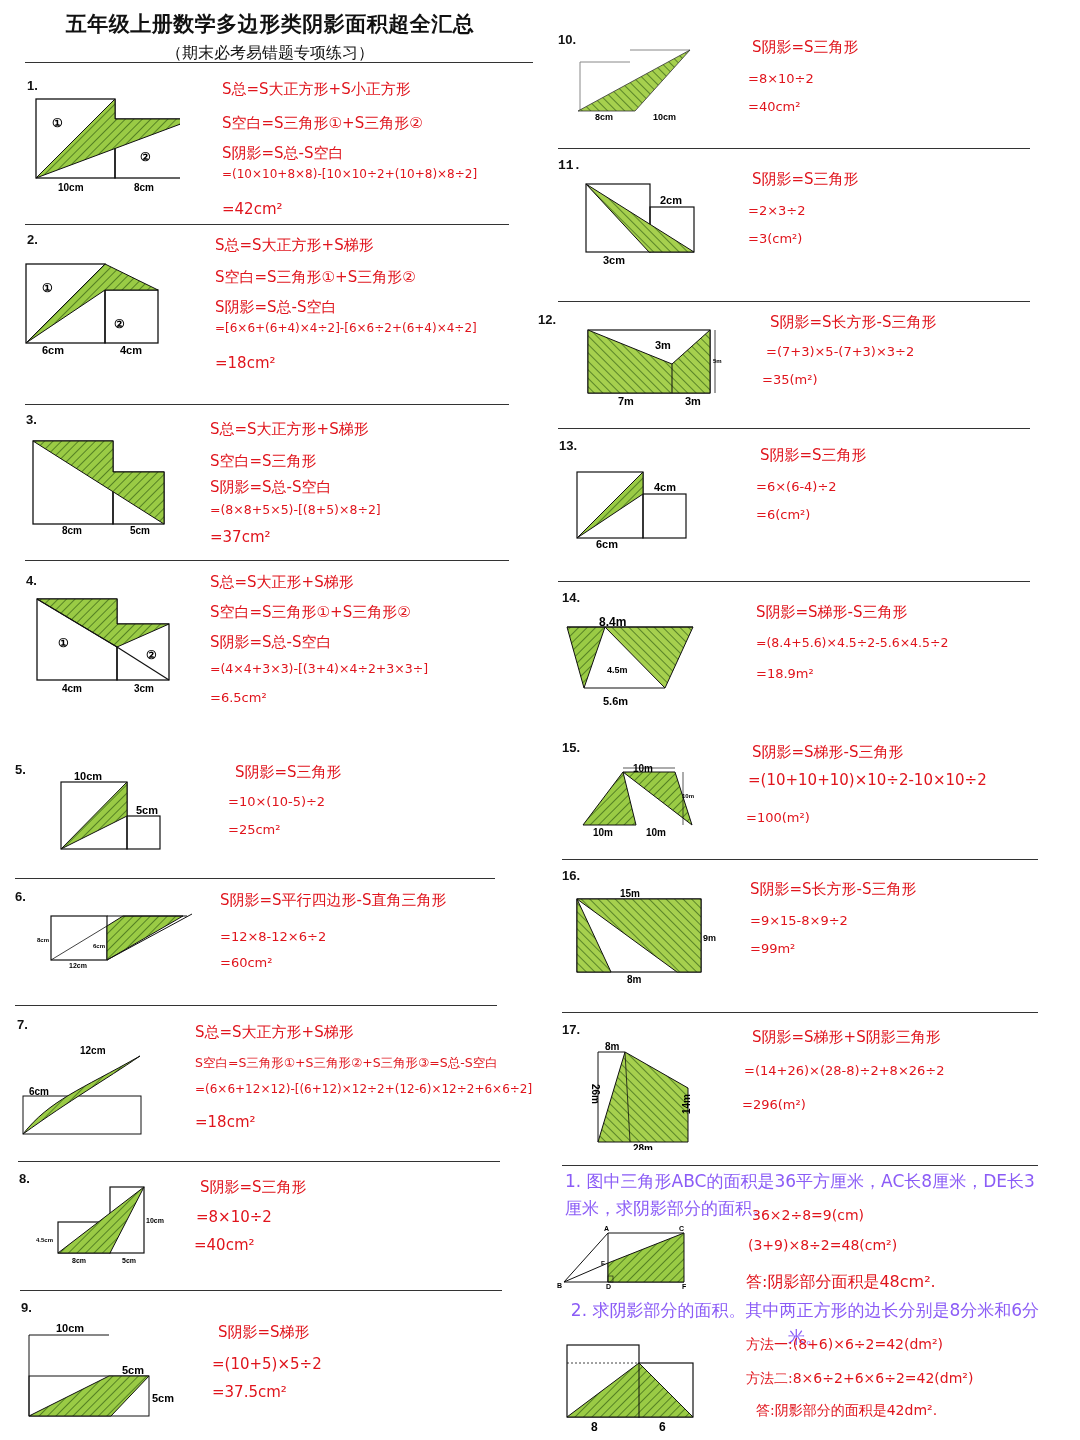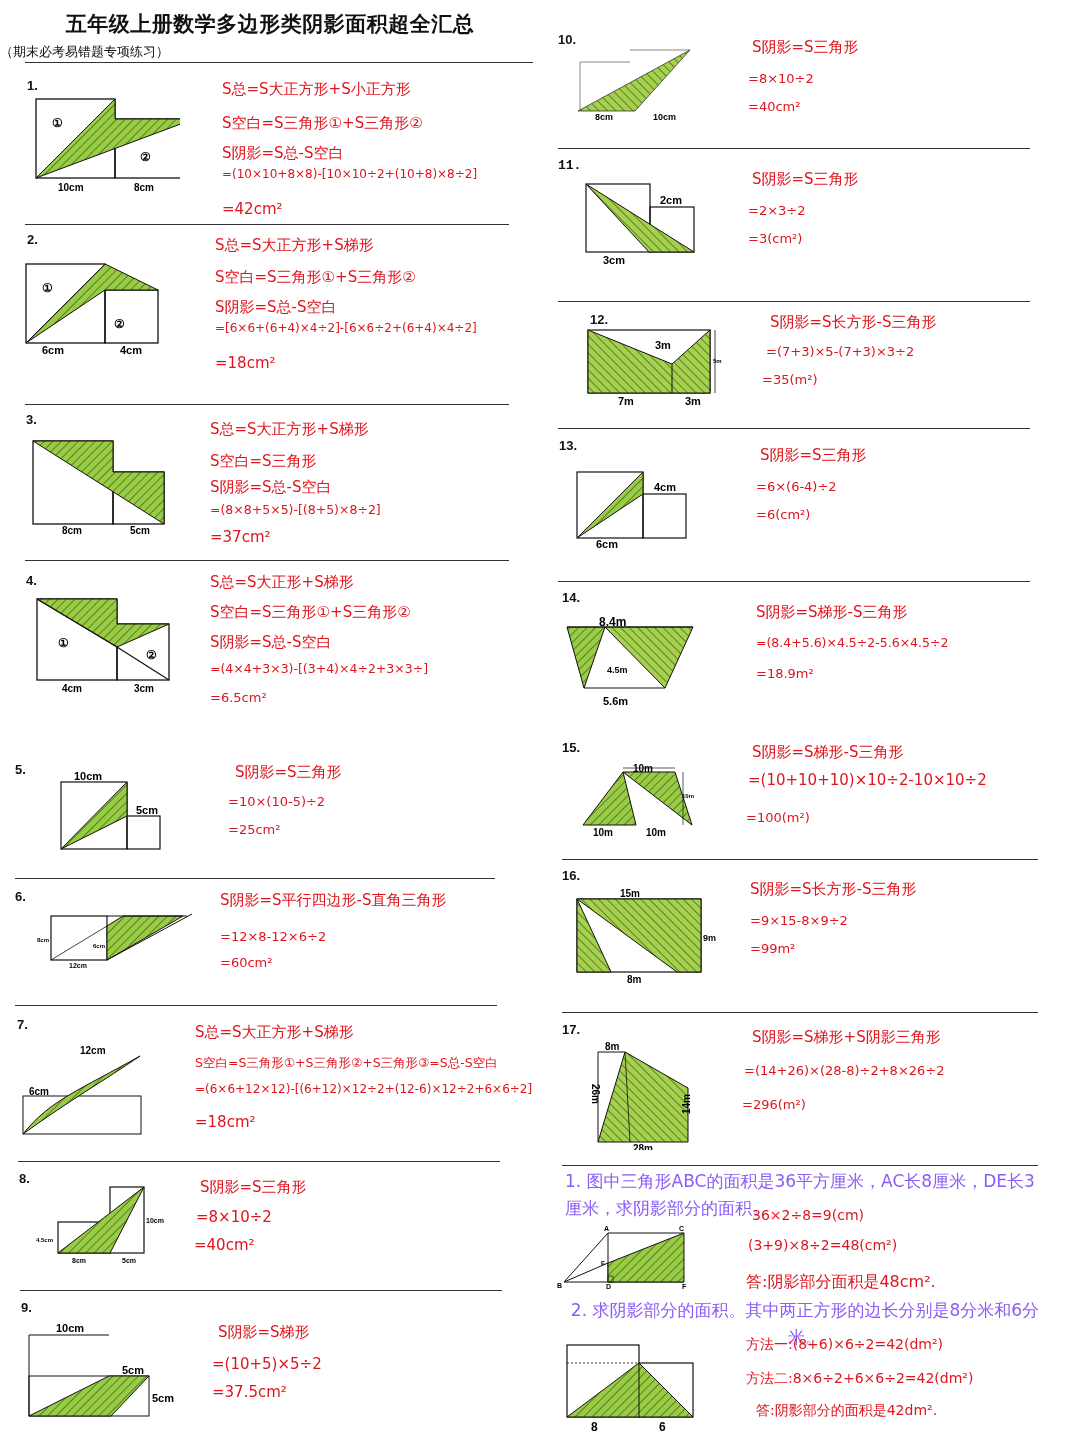--- a/index.html
+++ b/index.html
@@ -1,19 +1,19 @@
 <!DOCTYPE html>
 <html><head>
 <meta charset="utf-8">
 <style>
   html, body { margin:0; padding:0; }
   body { width:1080px; height:1440px; background:#ffffff; position:relative; overflow:hidden;
          font-family:"DejaVu Sans", sans-serif; color:#111; }
   .title { position:absolute; left:0; width:540px; top:10px; text-align:center; font-size:21px; font-weight:bold; letter-spacing:0.5px; }
-  .subtitle { position:absolute; left:0; width:540px; top:43px; text-align:left; font-size:13px; }
+  .subtitle { position:absolute; left:0; width:540px; top:43px; text-align:center; font-size:16px; }
   .rule { position:absolute; height:1px; background:#333; }
   .num { position:absolute; font-size:13px; font-weight:bold; font-family:"Liberation Sans", sans-serif; }
   .sol { position:absolute; color:#e0141c; font-family:"DejaVu Sans", sans-serif; font-size:15px; line-height:1; }
   .sol div { position:absolute; white-space:nowrap; }
   .fig { position:absolute; }
   .qtext { position:absolute; font-size:17px; font-family:"DejaVu Sans", sans-serif; line-height:27px; color:#8b5cf6; }
   svg text { font-family:"Liberation Sans", sans-serif; font-weight:bold; }
 </style>
 </head>
 <body>
@@ -243,21 +243,21 @@
     <text x="20" y="82" font-size="11" font-weight="normal">3cm</text>
   </svg>
   <div class="sol" style="left:752px;top:172px;">
     <div style="top:0">S阴影=S三角形</div>
     <div style="top:32px;left:-4px;font-size:13px">=2×3÷2</div>
     <div style="top:60px;left:-4px;font-size:13px">=3(cm²)</div>
   </div>
 </section>
 
 <section>
-  <div class="num" style="left:590px;top:312px;">12.</div>
+  <div class="num" style="left:538px;top:312px;">12.</div>
   <svg class="fig" style="left:585px;top:325px;" width="150" height="85">
     <rect x="3" y="5" width="122" height="63" fill="none" stroke="#111" stroke-width="1.2"></rect>
     <polygon points="3,5 3,68 125,68 125,5 87,39" fill="url(#hatch2)" stroke="#111" stroke-width="1"></polygon>
     <line x1="87" y1="39" x2="87" y2="68" stroke="#111" stroke-width="1"></line>
     <line x1="130" y1="5" x2="130" y2="68" stroke="#111" stroke-width="0.8"></line>
     <text x="70" y="24" font-size="11">3m</text>
     <text x="128" y="38" font-size="6">5m</text>
     <text x="33" y="80" font-size="11">7m</text>
     <text x="100" y="80" font-size="11">3m</text>
   </svg>

